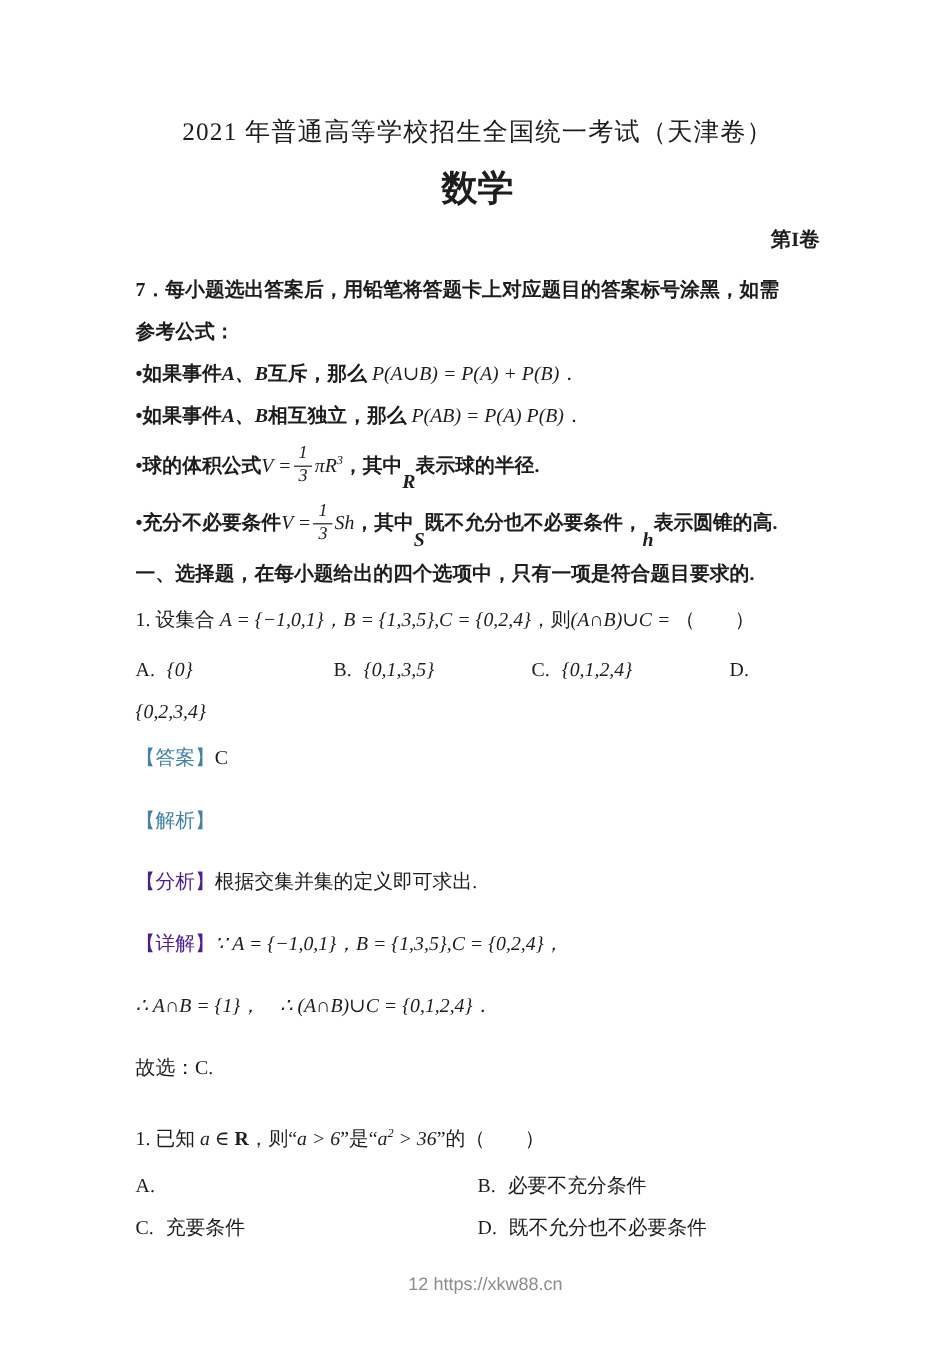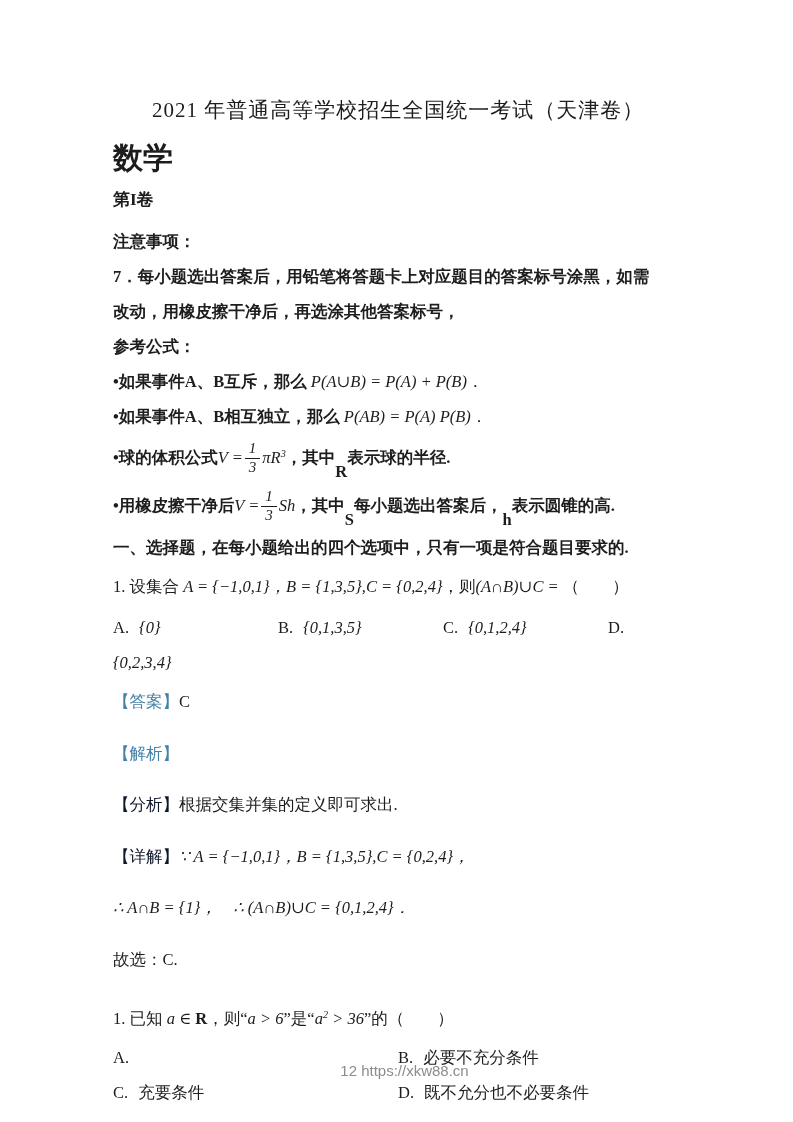--- a/index.html
+++ b/index.html
@@ -4,48 +4,48 @@
 <style>
   html,body { margin:0; padding:0; }
   body {
     width:793px; height:1122px; background:#ffffff; overflow:hidden;
     font-family:"Liberation Serif","DejaVu Serif",serif;
     color:#1d1d1d; position:relative;
   }
   .content { padding:97px 110px 0 113px; }
 
   .doc-title { text-align:center; font-size:21px; line-height:27px; letter-spacing:1px; }
-  .doc-subject { font-size:30px; font-weight:bold; line-height:36px; margin-top:16px; }
-  .doc-volume { text-align:left; font-size:17px; font-weight:bold; line-height:24px; margin-top:12px; }
+  .doc-subject { text-align:center; font-size:30px; font-weight:bold; line-height:36px; margin-top:16px; }
+  .doc-volume { text-align:right; font-size:17px; font-weight:bold; line-height:24px; margin-top:12px; }
 
   .line { font-size:16.5px; line-height:35px; margin:0; }
   .b { font-weight:bold; }
   .justify { text-align:justify; }
 
   .math { font-style:italic; font-family:"Liberation Serif","DejaVu Serif",serif; }
-  .bi { font-weight:bold;margin-top:28px; }
+  .bi { font-style:italic; font-weight:bold;margin-top:28px; }
   .bu { font-weight:bold; font-style:normal; }
   sup.s { font-size:0.62em; vertical-align:super; line-height:0; }
 
   .formula-line { display:flex; align-items:center; height:48px; font-size:16.5px; }
   .frac { display:inline-flex; flex-direction:column; align-items:center;
           vertical-align:middle; margin:0 2px; font-style:italic; font-size:15px; }
   .frac .num { display:block; line-height:1.05; padding:0 4px 1px; border-bottom:1.2px solid #1d1d1d; }
   .frac .den { display:block; line-height:1.05; padding-top:1px; }
 
   .opt-row { display:flex; font-size:16.5px; line-height:35px; margin-top:6px; }
   .opt-row .cell { display:flex; }
   .opt-row .c1 { width:165px; }
   .opt-row .c2 { width:165px; }
   .opt-row .c3 { width:165px; }
   .opt-row .c4 { flex:1; }
   .opt-label { margin-right:10px; }
 
   .label-blue { color:#4381a8; }
-  .label-gray { color:#0f172a; }
+  .label-gray { color:#4c1d95; }
 
   .answer-line { font-size:16.5px; line-height:35px; margin-top:4px; }
 
   .opt2-row { display:flex; font-size:16.5px; line-height:35px; }
   .opt2-row .half { width:50%; display:flex; }
 
   .spacer-s { height:4px; }
   .spacer-m { height:8px; }
 
   .footer { position:absolute; left:16px; right:0; top:1062px; text-align:center;
@@ -56,23 +56,21 @@
 <body>
 
 <div class="content">
 
   <div class="doc-title">2021 年普通高等学校招生全国统一考试（天津卷）</div>
   <div class="doc-subject">数学</div>
   <div class="doc-volume">第I卷</div>
 
   <div style="height:12px"></div>
 
-  <p class="line b">注意事项：</p>
   <p class="line b justify">7．每小题选出答案后，用铅笔将答题卡上对应题目的答案标号涂黑，如需</p>
-  <p class="line b">改动，用橡皮擦干净后，再选涂其他答案标号，</p>
 
   <p class="line b">参考公式：</p>
 
   <p class="line"><span class="b">•如果事件</span><span class="bi">A、B</span><span class="b">互斥，那么</span> <span class="math">P(A∪B) = P(A) + P(B)</span><span>．</span></p>
 
   <p class="line"><span class="b">•如果事件</span><span class="bi">A、B</span><span class="b">相互独立，那么</span> <span class="math">P(AB) = P(A) P(B)</span><span>．</span></p>
 
   <div class="formula-line">
     <span class="b">•球的体积公式</span>
       <span class="math">V =</span>
@@ -80,30 +78,30 @@
         <span class="num">1</span>
         <span class="den">3</span>
       </span>
     <span class="math"><span>πR</span><sup class="s">3</sup></span>
       <span class="b">，其中</span> 
       <span class="bi">R</span> 
       <span class="b">表示球的半径.</span>
   </div>
 
   <div class="formula-line">
-    <span class="b">•用橡皮擦干净后</span>
+    <span class="b">•充分不必要条件</span>
       <span class="math">V =</span>
     <span class="frac">
         <span class="num">1</span>
         <span class="den">3</span>
       </span>
     <span class="math">Sh</span>
       <span class="b">，其中</span> 
       <span class="bi">S</span> 
-      <span class="b">每小题选出答案后，</span> 
+      <span class="b">既不允分也不必要条件，</span> 
       <span class="bi">h</span> 
       <span class="b">表示圆锥的高.</span>
   </div>
 
   <p class="line b">一、选择题，在每小题给出的四个选项中，只有一项是符合题目要求的.</p>
 
   <div class="spacer-s"></div>
 
   <p class="line"><span>1. 设集合</span> <span class="math">A = {−1,0,1}，B = {1,3,5},C = {0,2,4}</span><span>，则</span><span class="math">(A∩B)∪C =</span> <span>（　　）</span></p>
 

